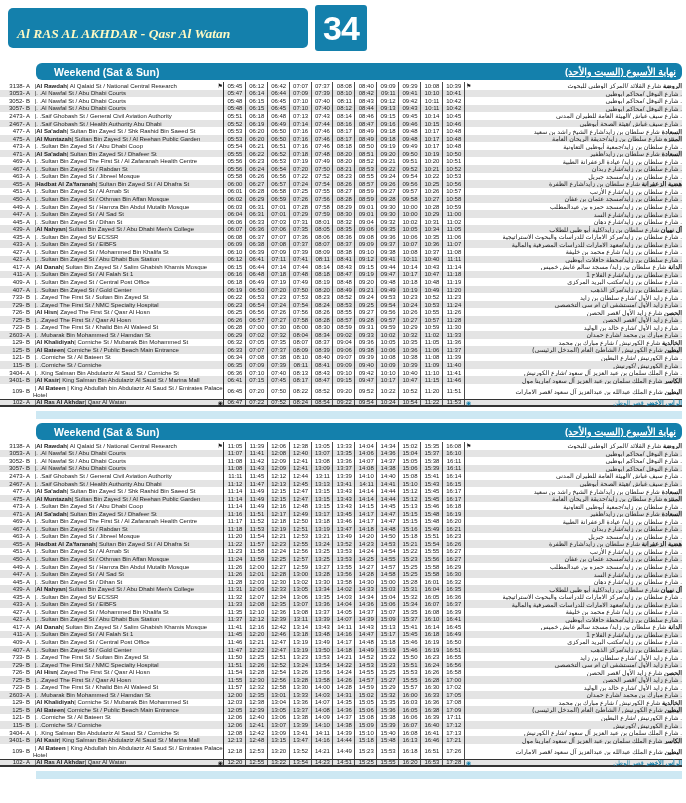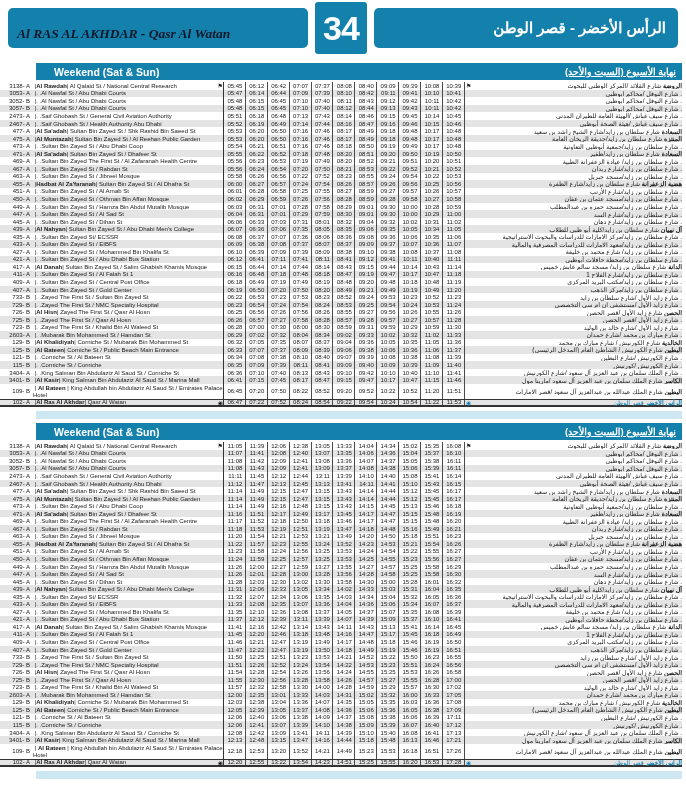--- a/index.html
+++ b/index.html
@@ -2,32 +2,32 @@
 <html style="--teal: #1480AC;"><head>
 <meta charset="utf-8">
 <style>
   html,body{margin:0;padding:0;background:#fff;}
   .page{position:relative;width:686px;height:803px;background:#fff;overflow:hidden;
         font-family:"Liberation Sans",sans-serif;}
   
   .topbar{position:absolute;top:8px;left:8px;width:670px;height:40px;display:flex;align-items:center;}
   .bar-left{width:300px;height:40px;background:var(--teal);border-radius:5px;display:flex;
             align-items:flex-end;padding:0 0 6px 9px;box-sizing:border-box;}
-  .bar-left span{color:#0f172a;font-family:"Liberation Serif",serif;font-style:italic;font-weight:bold;
+  .bar-left span{color:#fef9c3;font-family:"Liberation Serif",serif;font-style:italic;font-weight:bold;
                  font-size:13.5px;white-space:nowrap;}
-  .route-box{width:52px;height:52px;margin:0 7px;background:var(--teal);border-radius:3px;flex:none;
+  .route-box{width:52px;height:46px;margin:0 7px;background:var(--teal);border-radius:3px;flex:none;
              display:flex;align-items:center;justify-content:center;}
   .route-box span{color:#fff;font-weight:bold;font-size:34px;letter-spacing:-1px;}
   .bar-right{flex:1;height:40px;background:var(--teal);border-radius:5px;display:flex;
              align-items:center;justify-content:flex-end;padding-right:12px;box-sizing:border-box;}
   .bar-right span{color:#fff;font-weight:bold;font-size:15px;direction:rtl;}
   
   .section{position:absolute;left:0;width:686px;}
   .sec1{top:63px;} .sec2{top:423px;}
-  .section-bar{margin-left:36px;margin-right:4px;height:17px;background:var(--teal);border-radius:0;
+  .section-bar{margin-left:36px;margin-right:4px;height:17px;background:var(--teal);border-radius:6px;
                display:flex;align-items:center;justify-content:space-between;
                padding:0 6px 0 18px;box-sizing:border-box;}
   .section-bar .en{color:#fff;font-weight:bold;font-size:10.5px;}
   .section-bar .ar{color:#fff;font-weight:bold;font-size:9.5px;direction:rtl;text-decoration:underline;}
   .rows{margin-top:2px;margin-right:4px;}
   .t-row{display:flex;height:7.55px;align-items:center;box-sizing:border-box;color:#1a1a1a;}
   .t-row:nth-child(even){background:#e4e4e4;}
   .t-row.double{height:15.1px;}
   .t-row.last{border-top:1px solid #333;border-bottom:2px solid #333;}
   .c-id{width:30px;flex:none;text-align:right;font-size:6px;white-space:nowrap;}
@@ -51,23 +51,20 @@
 
 <div class="page">
 
   <div class="topbar">
     <div class="bar-left">
       <span>Al RAS AL AKHDAR - Qasr Al Watan</span>
     </div>
     <div class="route-box">
       <span>34</span>
     </div>
-    <div class="bar-right">
-      <span>الرأس الأخضر - قصر الوطن</span>
-    </div>
   </div>
 
   <div class="section sec1">
     <div class="section-bar">
       <span class="en">Weekend (Sat &amp; Sun)</span>
       <span class="ar">نهاية الأسبوع (السبت والأحد)</span>
     </div>
     <div class="rows">
         <div class="t-row">
           <div class="c-id">3138- A</div>

